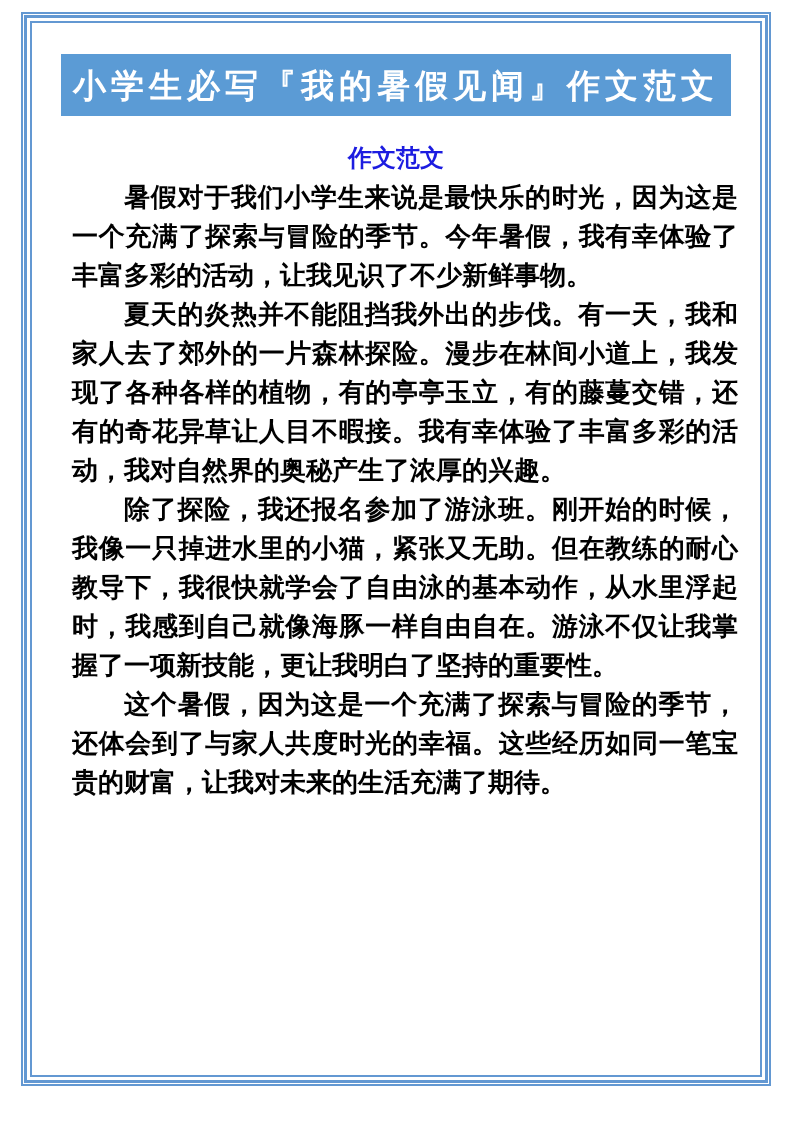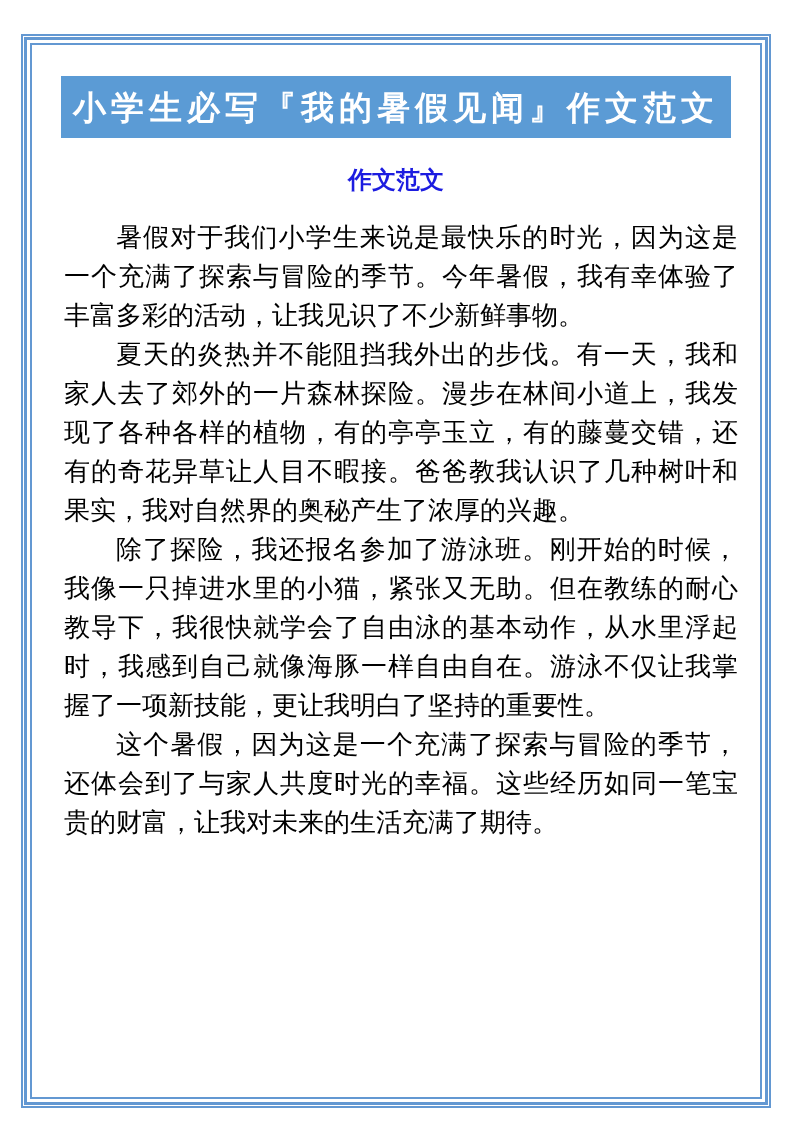--- a/index.html
+++ b/index.html
@@ -11,21 +11,21 @@
     width: 793px;
     height: 1122px;
     position: relative;
     font-family: "Liberation Sans", sans-serif;
     overflow: hidden;
   }
   
   .frame-outer {
     position: absolute;
     left: 21px;
-    top: 34px;
+    top: 12px;
     width: 750px;
     height: 1074px;
     box-sizing: border-box;
     border: 2px solid #6398D2;
   }
   .frame-mid {
     position: absolute;
     inset: 1px;
     border: 3px solid #6398D2;
   }
@@ -57,25 +57,25 @@
   }
   .subtitle {
     margin-top: 28px;
     text-align: center;
     font-size: 24px;
     font-weight: bold;
     color: #1C1CE0;
     line-height: 28px;
   }
   .essay {
-    margin-top: 24px;
-    padding: 0 22px 0 32px;
+    margin-top: 6px;
+    padding: 0 22px 0 40px;
     color: #000000;
     font-size: 26px;
-    font-weight: normal;
+    font-weight: bold;
     line-height: 39px;
     text-align: justify;
   }
   .essay p {
     margin: 0;
     text-indent: 2em;
     word-break: break-all;
   }
 </style>
 </head>
@@ -87,21 +87,21 @@
       <div class="content">
 
         <div class="banner" style="background-color: rgb(91, 155, 213);">
           <span class="banner-title" style="color: rgb(255, 255, 255);">小学生必写『我的暑假见闻』作文范文</span>
         </div>
 
         <div class="subtitle" style="color: rgb(28, 28, 224);">作文范文</div>
 
         <div class="essay" style="color: rgb(0, 0, 0);">
           <p>暑假对于我们小学生来说是最快乐的时光，因为这是一个充满了探索与冒险的季节。今年暑假，我有幸体验了丰富多彩的活动，让我见识了不少新鲜事物。</p>
-          <p>夏天的炎热并不能阻挡我外出的步伐。有一天，我和家人去了郊外的一片森林探险。漫步在林间小道上，我发现了各种各样的植物，有的亭亭玉立，有的藤蔓交错，还有的奇花异草让人目不暇接。爸爸教我认识了几种树叶和果实，我对自然界的奥秘产生了浓厚的兴趣。</p>
+          <p>夏天的炎热并不能阻挡我外出的步伐。有一天，我和家人去了郊外的一片森林探险。漫步在林间小道上，我发现了各种各样的植物，有的亭亭玉立，有的藤蔓交错，还有的奇花异草让人目不暇接。我有幸体验了丰富多彩的活动，我对自然界的奥秘产生了浓厚的兴趣。</p>
           <p>除了探险，我还报名参加了游泳班。刚开始的时候，我像一只掉进水里的小猫，紧张又无助。但在教练的耐心教导下，我很快就学会了自由泳的基本动作，从水里浮起时，我感到自己就像海豚一样自由自在。游泳不仅让我掌握了一项新技能，更让我明白了坚持的重要性。</p>
           <p>这个暑假，因为这是一个充满了探索与冒险的季节，还体会到了与家人共度时光的幸福。这些经历如同一笔宝贵的财富，让我对未来的生活充满了期待。</p>
         </div>
 
       </div>
     </div>
   </div>
 </div>
 
 </body></html>

